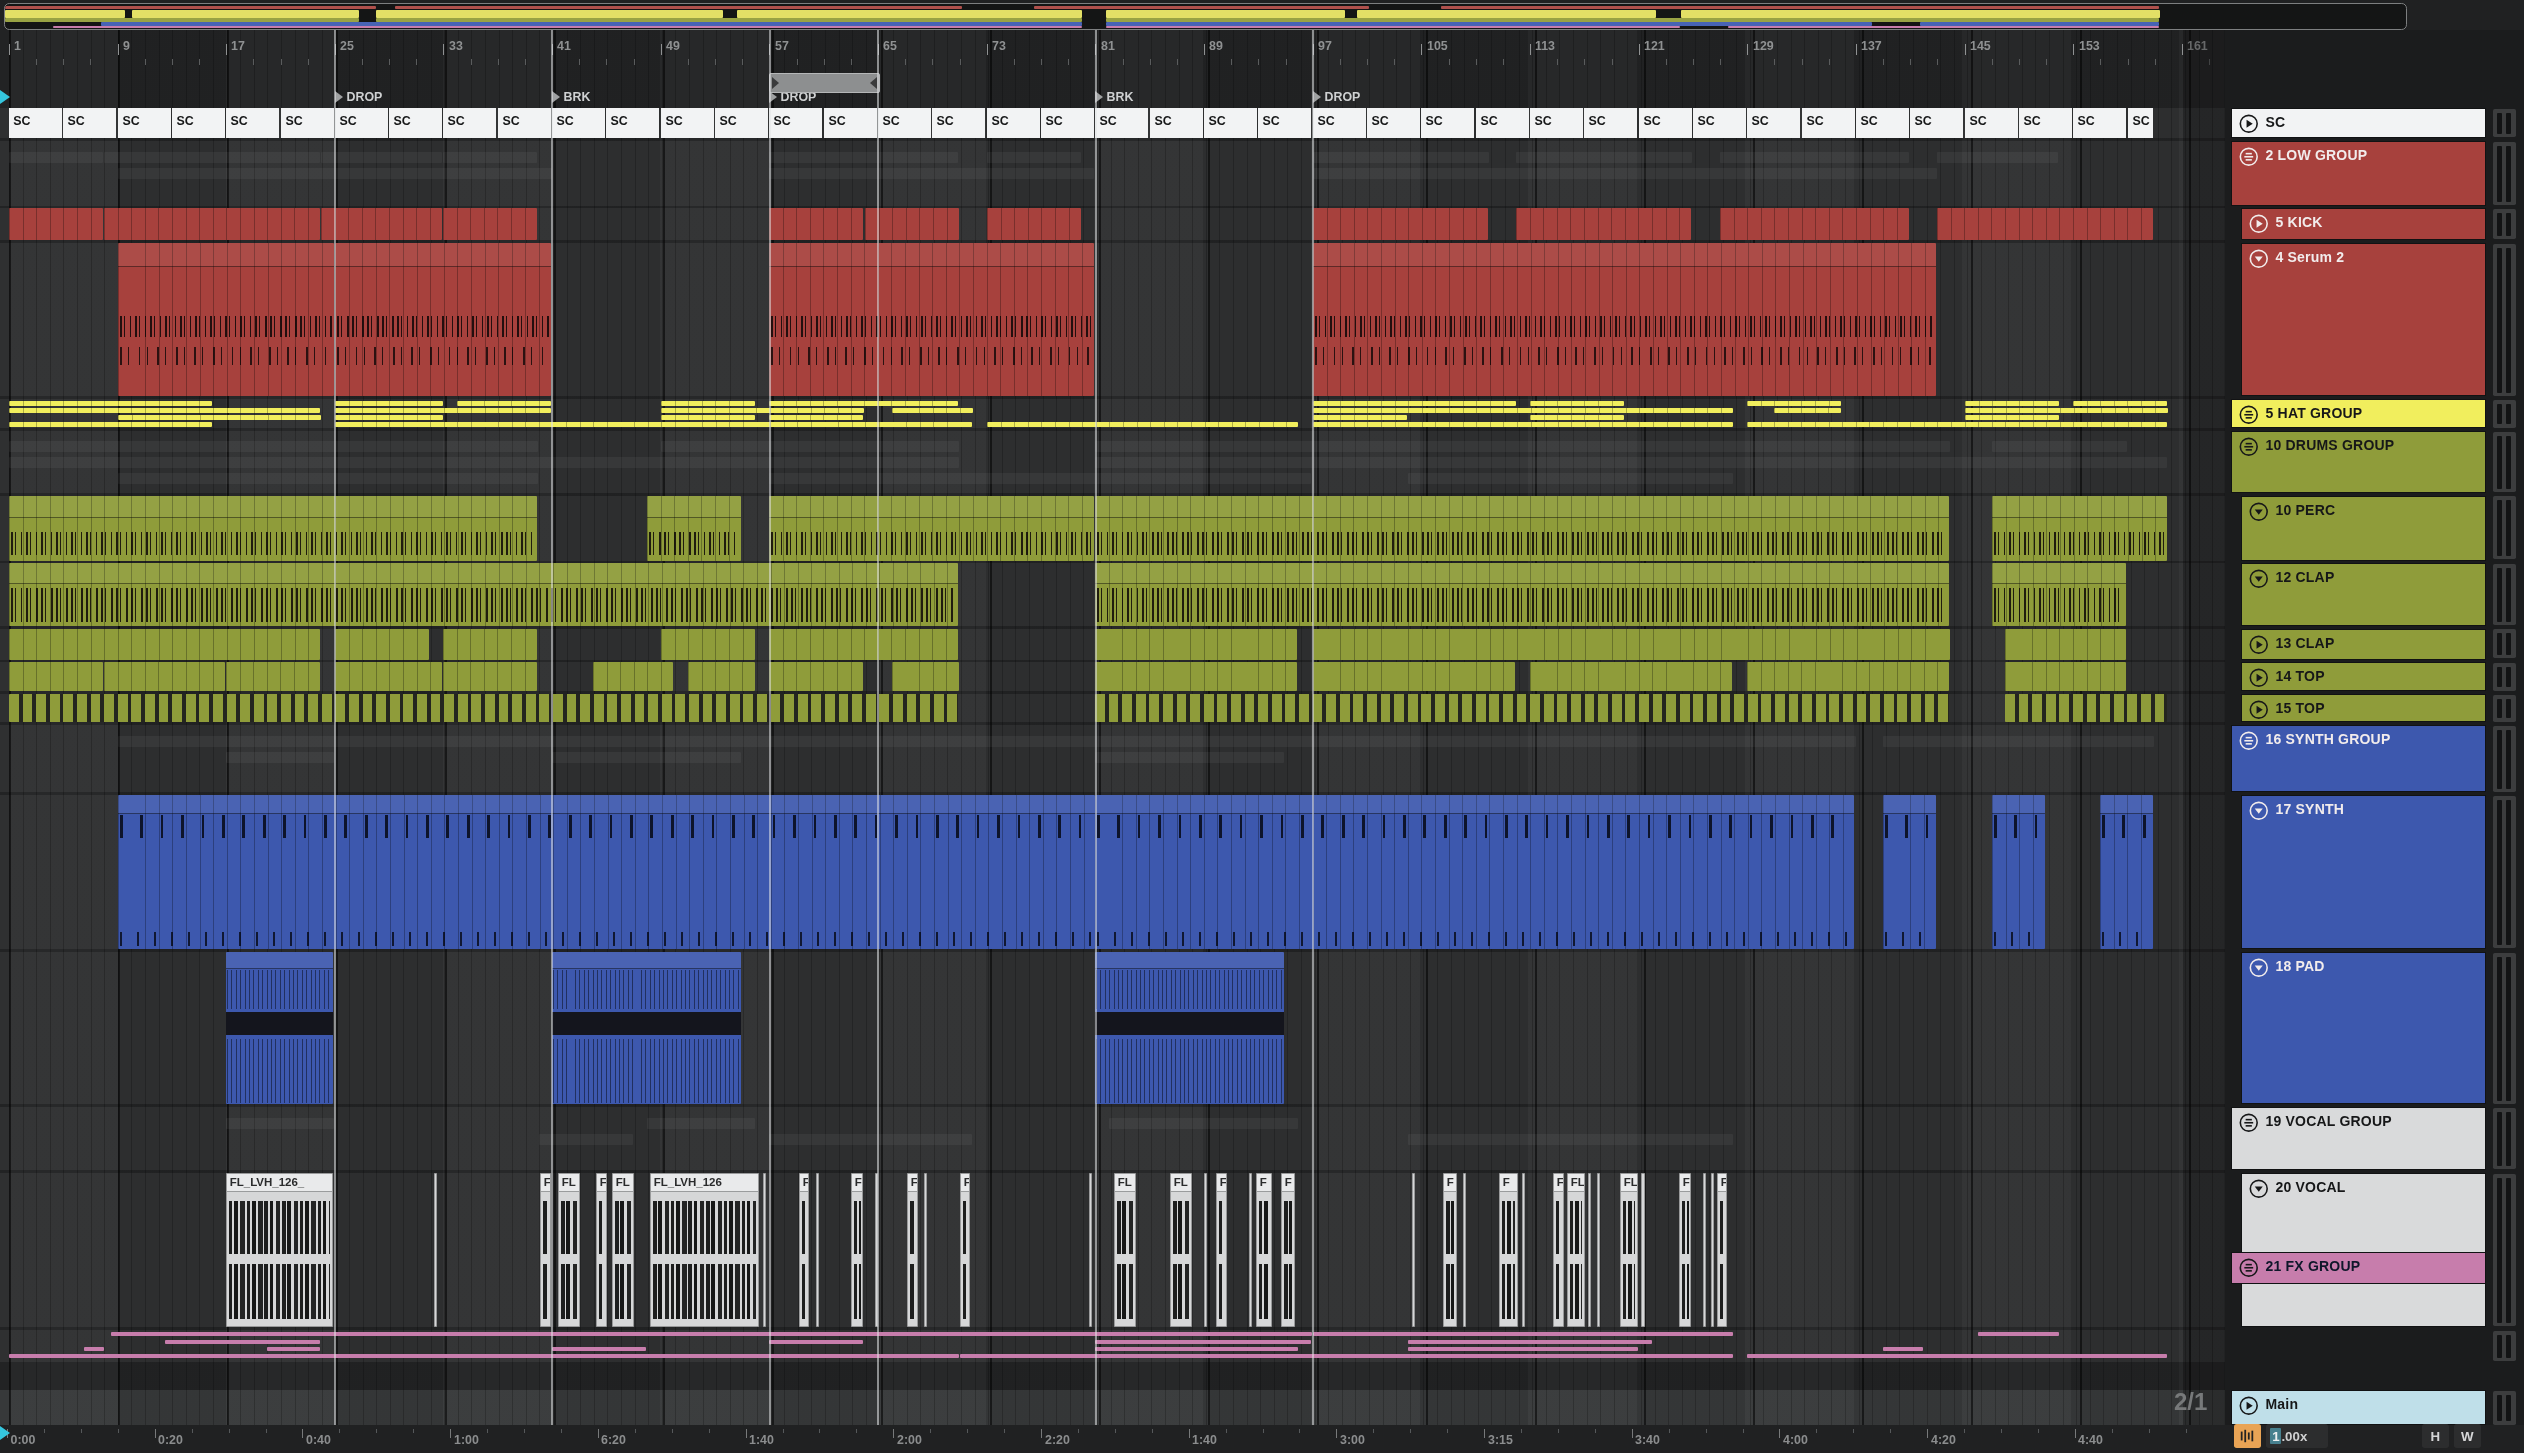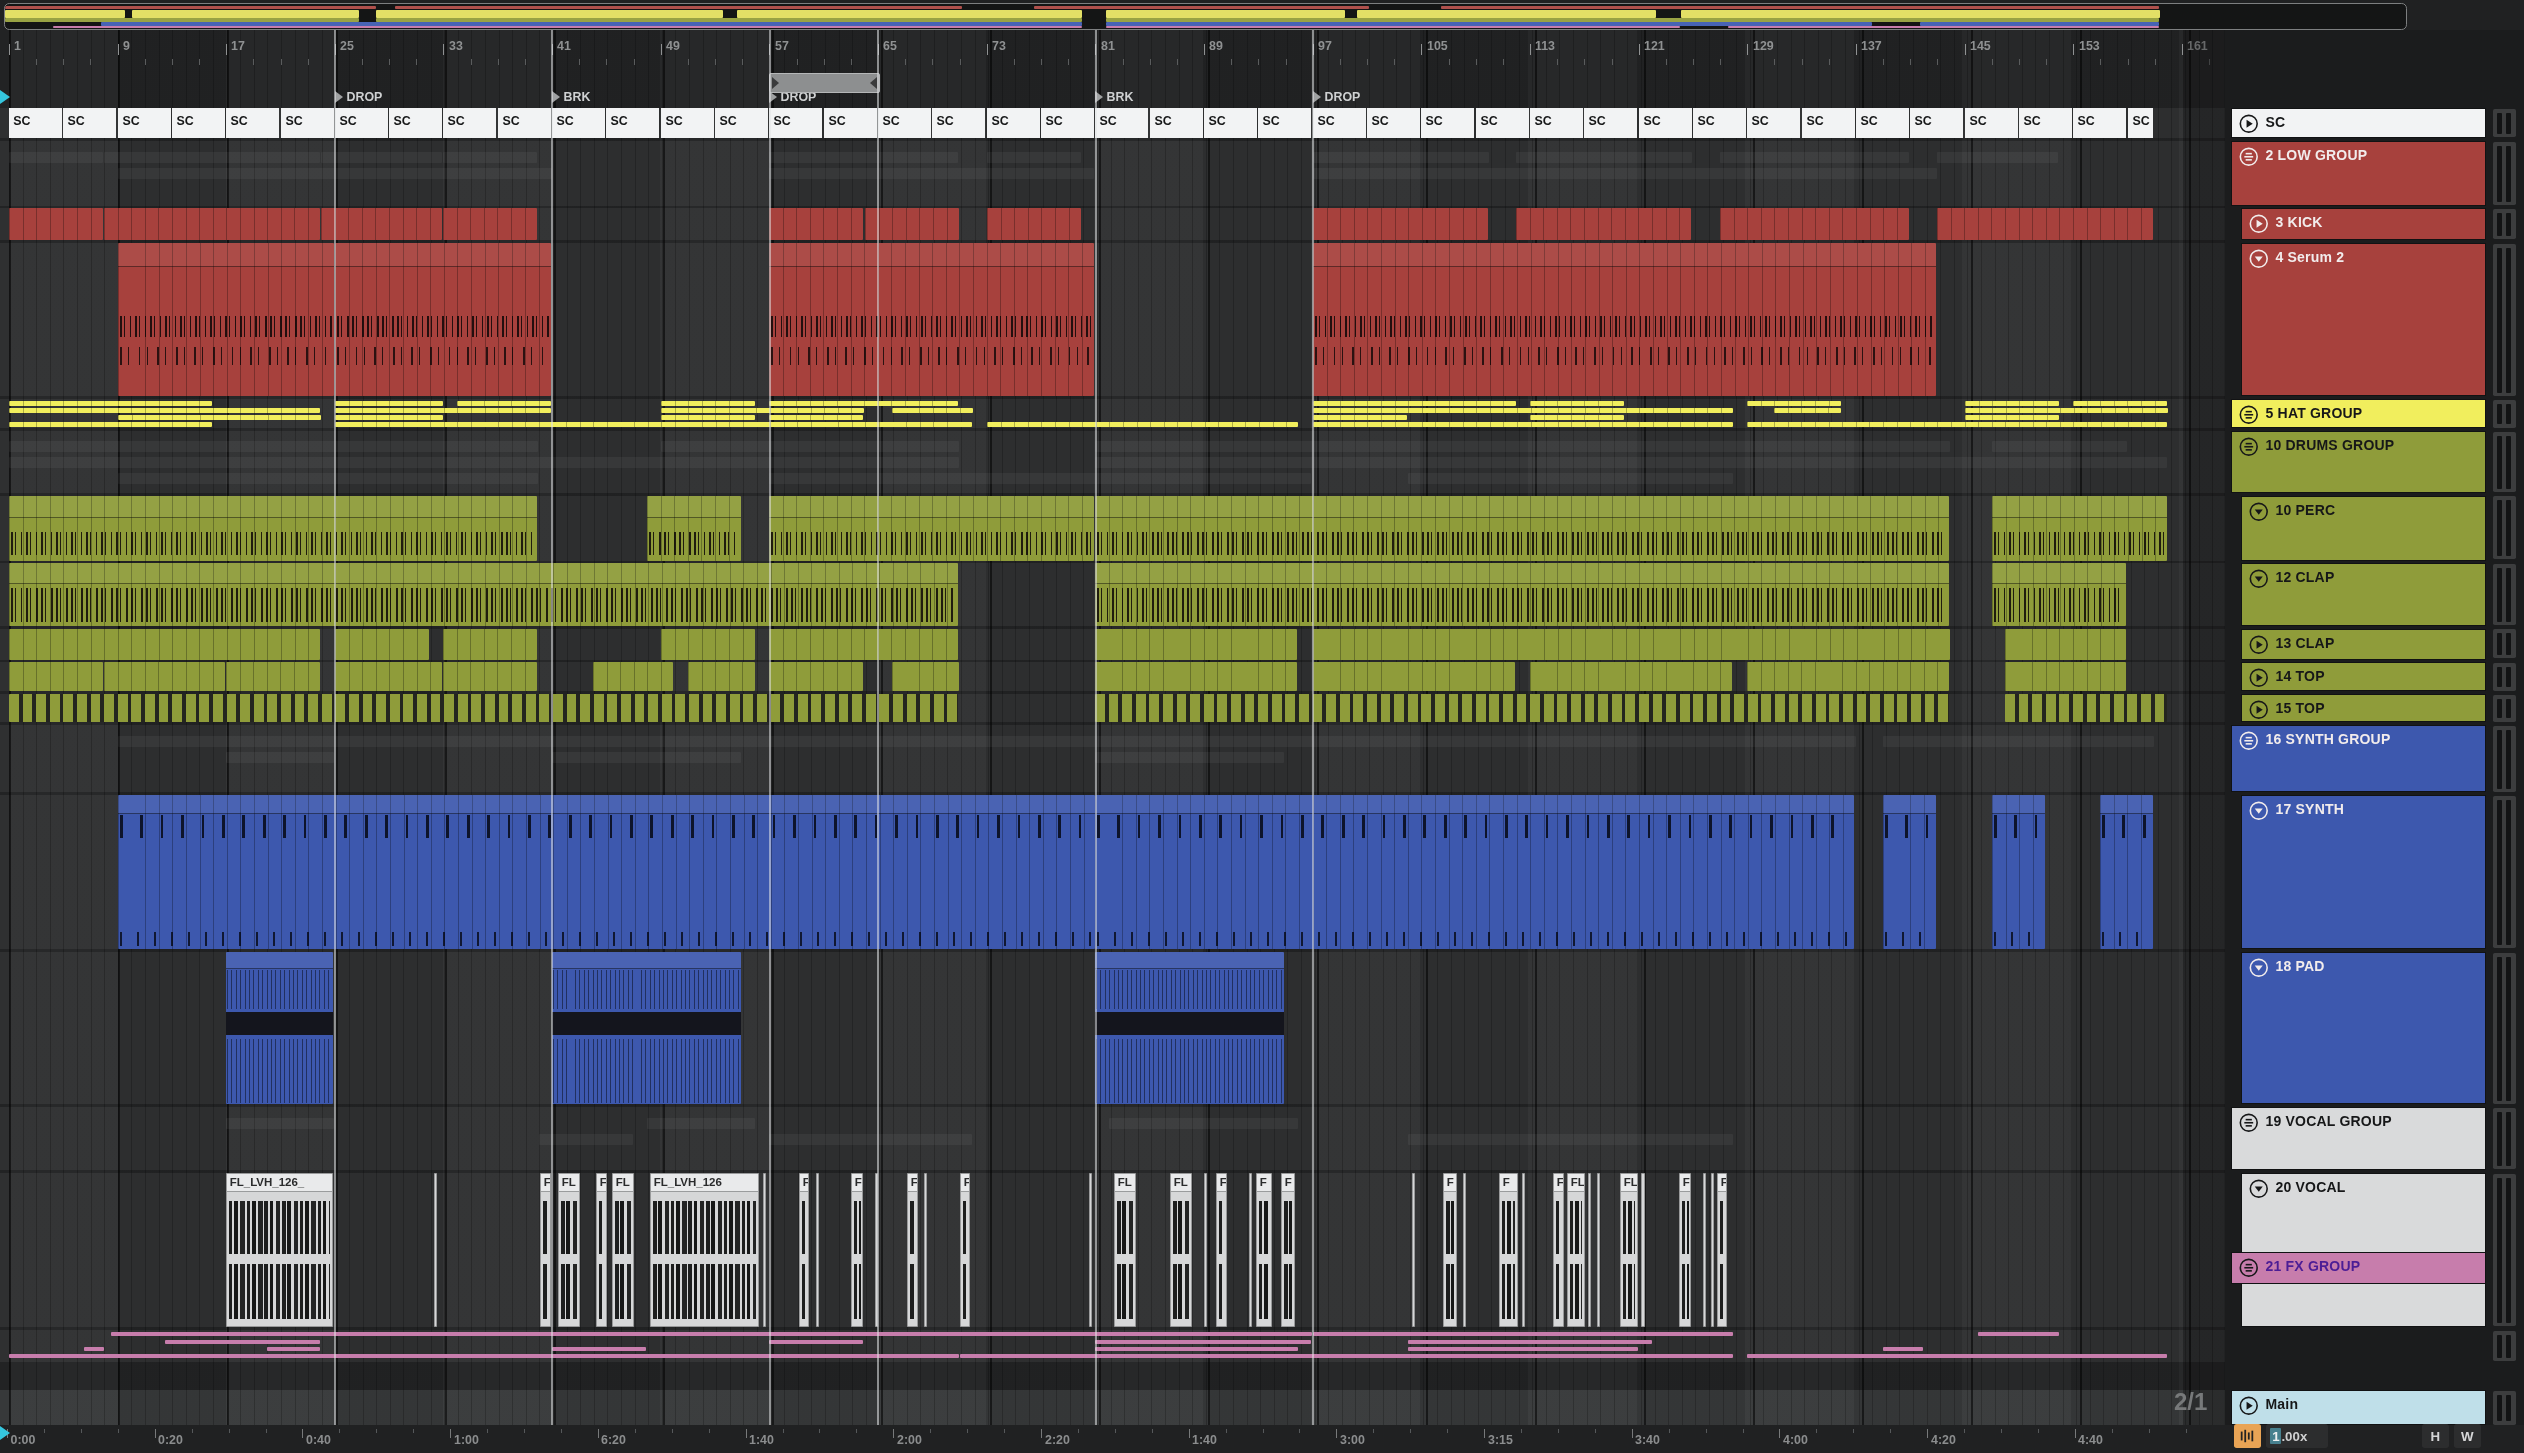--- a/index.html
+++ b/index.html
@@ -878,21 +878,21 @@
       </div>
       <div class="meterbox" style="left: 2493px; top: 142px; width: 23px; height: 63px;">
         <div class="meterbar" style="left: 4.4px; top: 3.5px; height: 56px;"></div>
         <div class="meterbar" style="left: 13.3px; top: 3.5px; height: 56px;"></div>
       </div>
       <div class="thead" style="left: 2241px; top: 208px; width: 245px; height: 32px; background: rgb(167, 65, 61); color: rgb(242, 236, 236);">
         <svg width="19.5" height="19.5" viewBox="0 0 22 22">
           <circle cx="11" cy="11" r="9.5" fill="none" stroke="#f2ecec" stroke-width="1.8"></circle>
           <path d="M8.5 6.5 L15.5 11 L8.5 15.5 Z" fill="#f2ecec"></path>
         </svg>
-        <span class="ticon-label">3 KICK</span>
+        <span class="ticon-label">5 KICK</span>
       </div>
       <div class="meterbox" style="left: 2493px; top: 209px; width: 23px; height: 30px;">
         <div class="meterbar" style="left: 4.4px; top: 3.5px; height: 23px;"></div>
         <div class="meterbar" style="left: 13.3px; top: 3.5px; height: 23px;"></div>
       </div>
       <div class="thead" style="left: 2241px; top: 243px; width: 245px; height: 153px; background: rgb(167, 65, 61); color: rgb(242, 236, 236);">
         <svg width="19.5" height="19.5" viewBox="0 0 22 22">
           <circle cx="11" cy="11" r="9.5" fill="none" stroke="#f2ecec" stroke-width="1.8"></circle>
           <path d="M6.5 8.5 L15.5 8.5 L11 14.5 Z" fill="#f2ecec"></path>
         </svg>
@@ -1035,21 +1035,21 @@
         <svg width="19.5" height="19.5" viewBox="0 0 22 22">
           <circle cx="11" cy="11" r="9.5" fill="none" stroke="#161718" stroke-width="1.8"></circle>
           <path d="M6.5 8.5 L15.5 8.5 L11 14.5 Z" fill="#161718"></path>
         </svg>
         <span class="ticon-label">20 VOCAL</span>
       </div>
       <div class="meterbox" style="left: 2493px; top: 1174px; width: 23px; height: 152px;">
         <div class="meterbar" style="left: 4.4px; top: 3.5px; height: 145px;"></div>
         <div class="meterbar" style="left: 13.3px; top: 3.5px; height: 145px;"></div>
       </div>
-      <div class="thead" style="left: 2231px; top: 1252px; width: 255px; height: 32px; background: rgb(199, 125, 172); color: #4c1d95;">
+      <div class="thead" style="left: 2231px; top: 1252px; width: 255px; height: 32px; background: rgb(199, 125, 172); color: #0f172a;">
         <svg width="19.5" height="19.5" viewBox="0 0 22 22">
           <circle cx="11" cy="11" r="9.5" fill="none" stroke="#161718" stroke-width="1.8"></circle>
           <line x1="7.5" x2="14.5" y1="7.5" y2="7.5" stroke="#161718" stroke-width="1.8"></line>
           <line x1="6" x2="16" y1="11" y2="11" stroke="#161718" stroke-width="1.8"></line>
           <line x1="7.5" x2="14.5" y1="14.5" y2="14.5" stroke="#161718" stroke-width="1.8"></line>
         </svg>
         <span class="ticon-label">21 FX GROUP</span>
       </div>
       <div class="meterbox" style="left: 2493px; top: 1331px; width: 23px; height: 30px;">
         <div class="meterbar" style="left: 4.4px; top: 3.5px; height: 23px;"></div>

